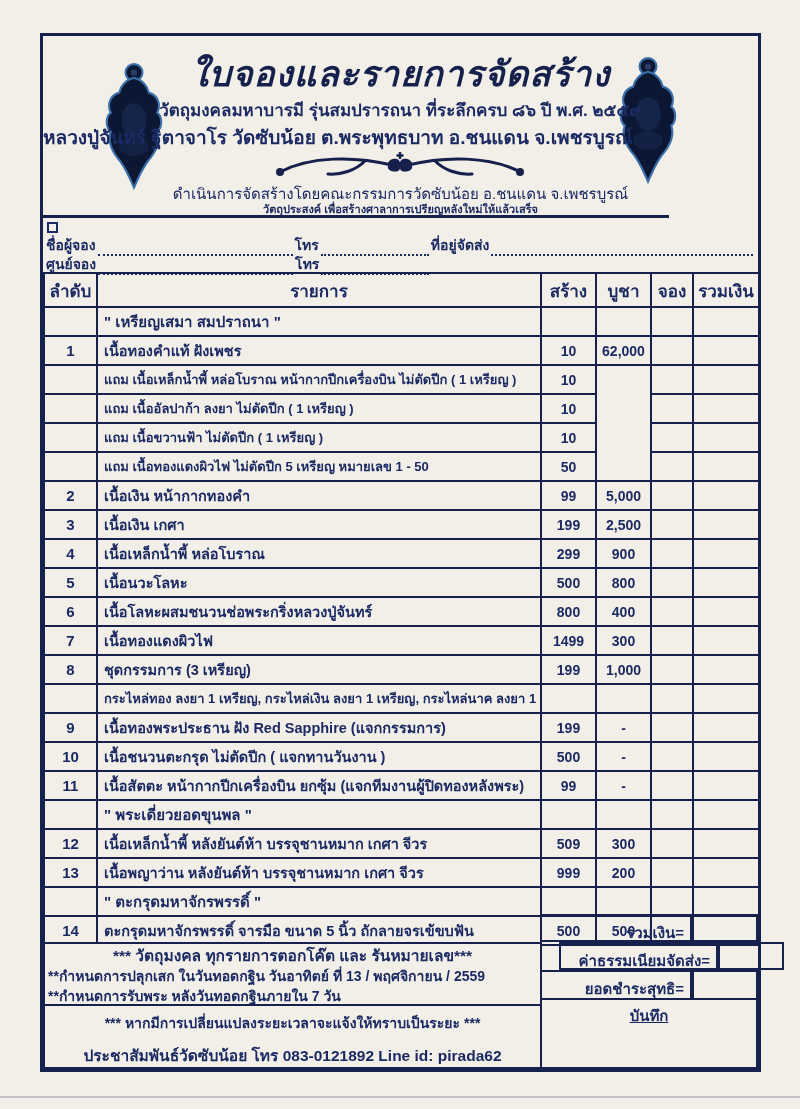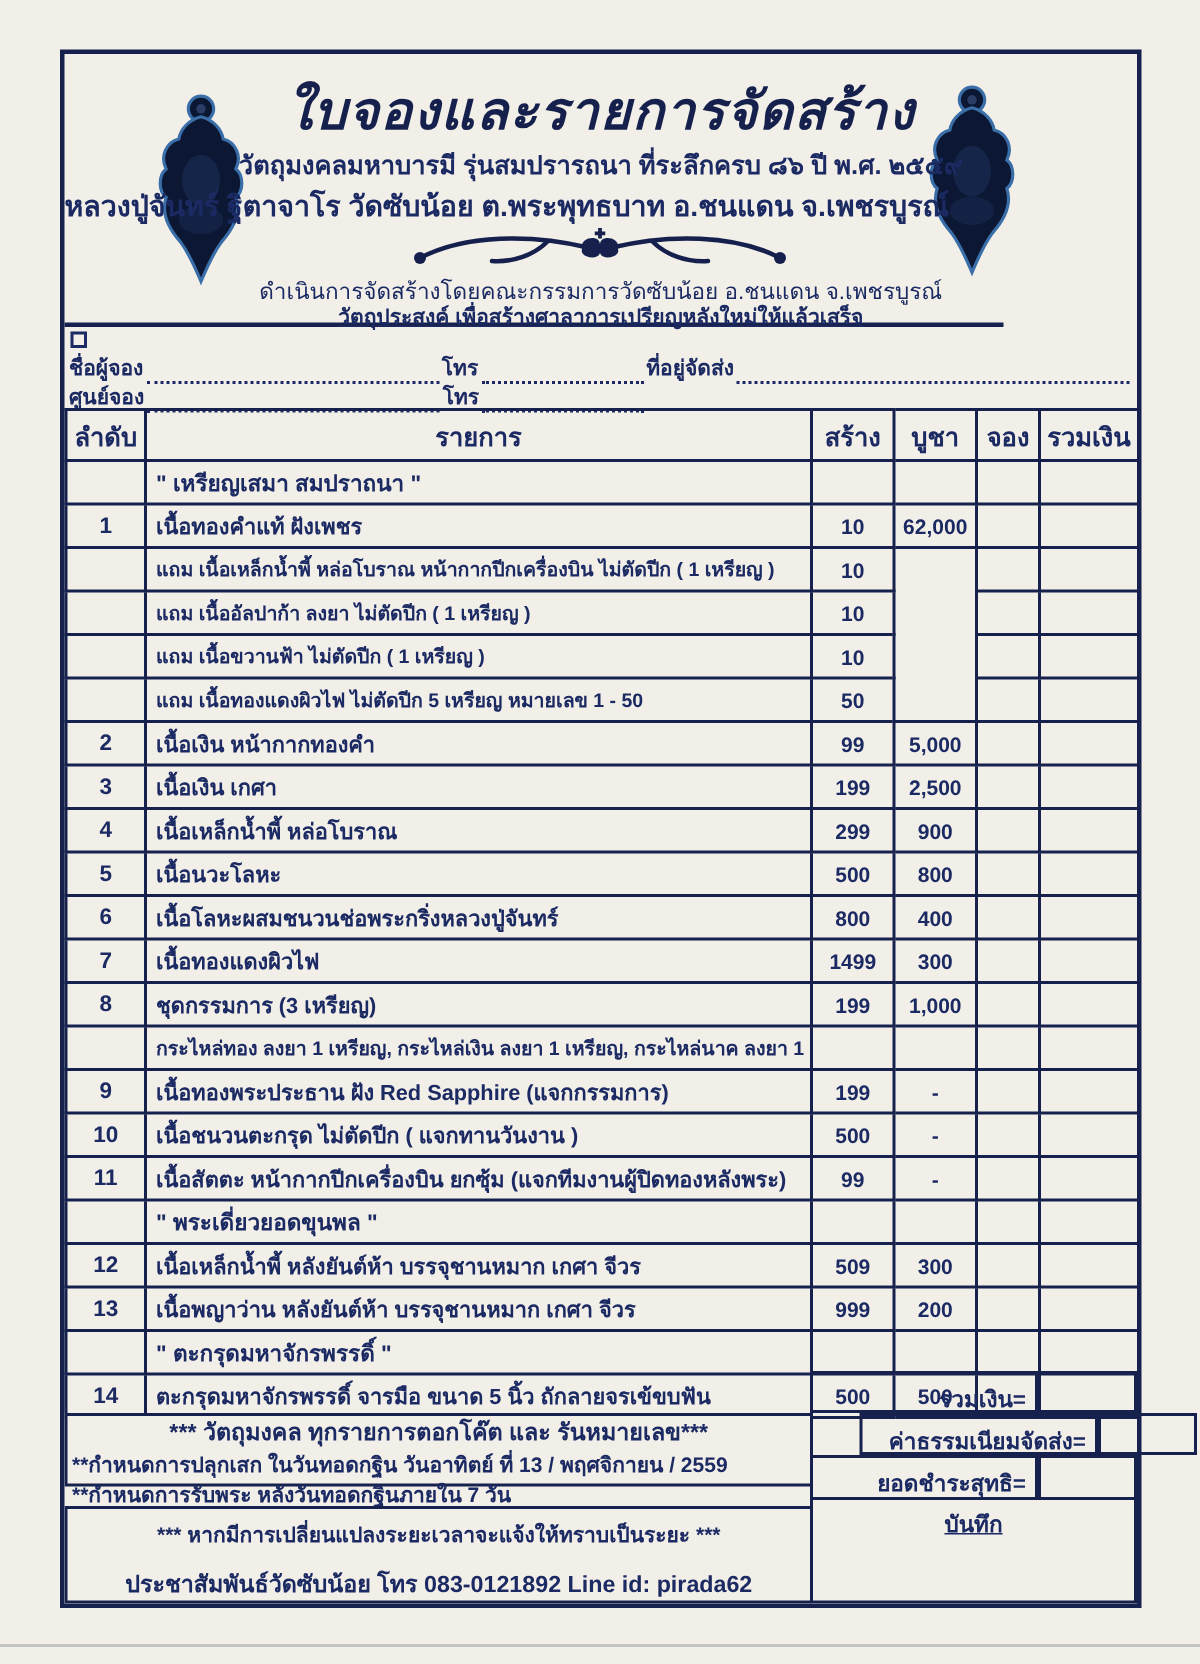--- a/index.html
+++ b/index.html
@@ -26,21 +26,21 @@
   #amulet-right{left:568px;top:20px;}
   #title-script{
     position:absolute;left:0;top:10px;width:715px;text-align:center;
     font-family:"Liberation Serif",serif;font-style:italic;font-weight:bold;
     font-size:35px;letter-spacing:1px;color:#15204c;
   }
   #subtitle1{position:absolute;left:0;top:60px;width:715px;text-align:center;font-size:17px;font-weight:bold;}
   #subtitle2{position:absolute;left:0;top:86px;width:715px;text-align:left;font-size:19px;font-weight:bold;}
   #flourish{position:absolute;left:227px;top:114px;width:260px;height:32px;}
   #org-line{position:absolute;left:0;top:146px;width:715px;text-align:center;font-size:15px;font-weight:normal;}
-  #purpose-line{position:absolute;left:0;top:164px;width:715px;text-align:center;font-size:14px;font-weight:bold;text-decoration:underline;}
+  #purpose-line{position:absolute;left:0;top:164px;width:715px;text-align:center;font-size:11px;font-weight:bold;}
   
   #form-box{position:absolute;left:0;top:182px;width:715px;height:54px;padding:1px 3px 0 3px;}
   #form-checkbox{width:11px;height:11px;border:2px solid var(--ink);display:inline-block;margin-left:1px;}
   .form-line{display:flex;align-items:flex-end;height:19px;font-size:14px;font-weight:bold;white-space:nowrap;}
   .dots{border-bottom:2px dotted var(--ink);height:12px;margin:0 2px;}
   .d-name{width:195px;} .d-tel{width:108px;} .d-addr{flex:1;} .d-blank{flex:1;border-bottom:none;}
   
   #items-table{
     position:absolute;left:0;top:236px;width:715px;
     border-collapse:collapse;table-layout:fixed;
@@ -51,31 +51,31 @@
   #items-table thead tr{height:34px;}
   #items-table tbody tr{height:29px;}
   #items-table th{font-size:17px;font-weight:bold;text-align:center;}
   .c-no{text-align:center;font-size:15px;font-weight:bold;}
   .c-desc{font-size:14.5px;font-weight:bold;padding-left:6px;}
   .c-desc.sub{font-size:13px;}
   .c-desc.sec{font-size:15px;}
   .c-num{text-align:center;font-size:14px;font-weight:bold;}
   
   .bbox{position:absolute;border:2px solid var(--line);background:var(--paper);}
-  #notes-box1{left:0;top:906px;width:499px;height:49px;padding-top:1px;}
+  #notes-box1{left:0;top:906px;width:499px;height:64px;padding-top:1px;}
   #notes-line1{text-align:center;font-size:15.5px;font-weight:bold;line-height:21px;}
   .notes-small{font-size:14px;font-weight:bold;line-height:20px;padding-left:3px;}
   #notes-box2{left:0;top:968px;width:499px;height:65px;}
   #notes-line4{text-align:center;font-size:14px;font-weight:bold;margin-top:6px;}
   #notes-line5{text-align:center;font-size:15.5px;font-weight:bold;margin-top:9px;}
   .sum-row{position:absolute;display:flex;}
   .sum-label{font-size:15px;font-weight:bold;text-align:right;padding:5px 6px 0 0;border:2px solid var(--line);}
   .sum-value{border:2px solid var(--line);border-left-width:2px;}
   #sum-total{left:497px;top:878px;}
-  #sum-ship{left:506px;top:906px;padding-left:24px;}
+  #sum-ship{left:492px;top:906px;padding-left:24px;}
   #sum-net{left:497px;top:934px;}
   #sum-total .sum-label{width:152px;height:28px;}
   #sum-total .sum-value{width:66px;height:28px;}
   #sum-ship .sum-label{width:159px;height:28px;}
   #sum-ship .sum-value{width:66px;height:28px;}
   #sum-net .sum-label{width:152px;height:30px;}
   #sum-net .sum-value{width:66px;height:30px;}
   #note-box{left:497px;top:962px;width:218px;height:71px;text-align:center;padding-top:4px;}
   #note-label{font-size:15px;font-weight:bold;text-decoration:underline;}
   

